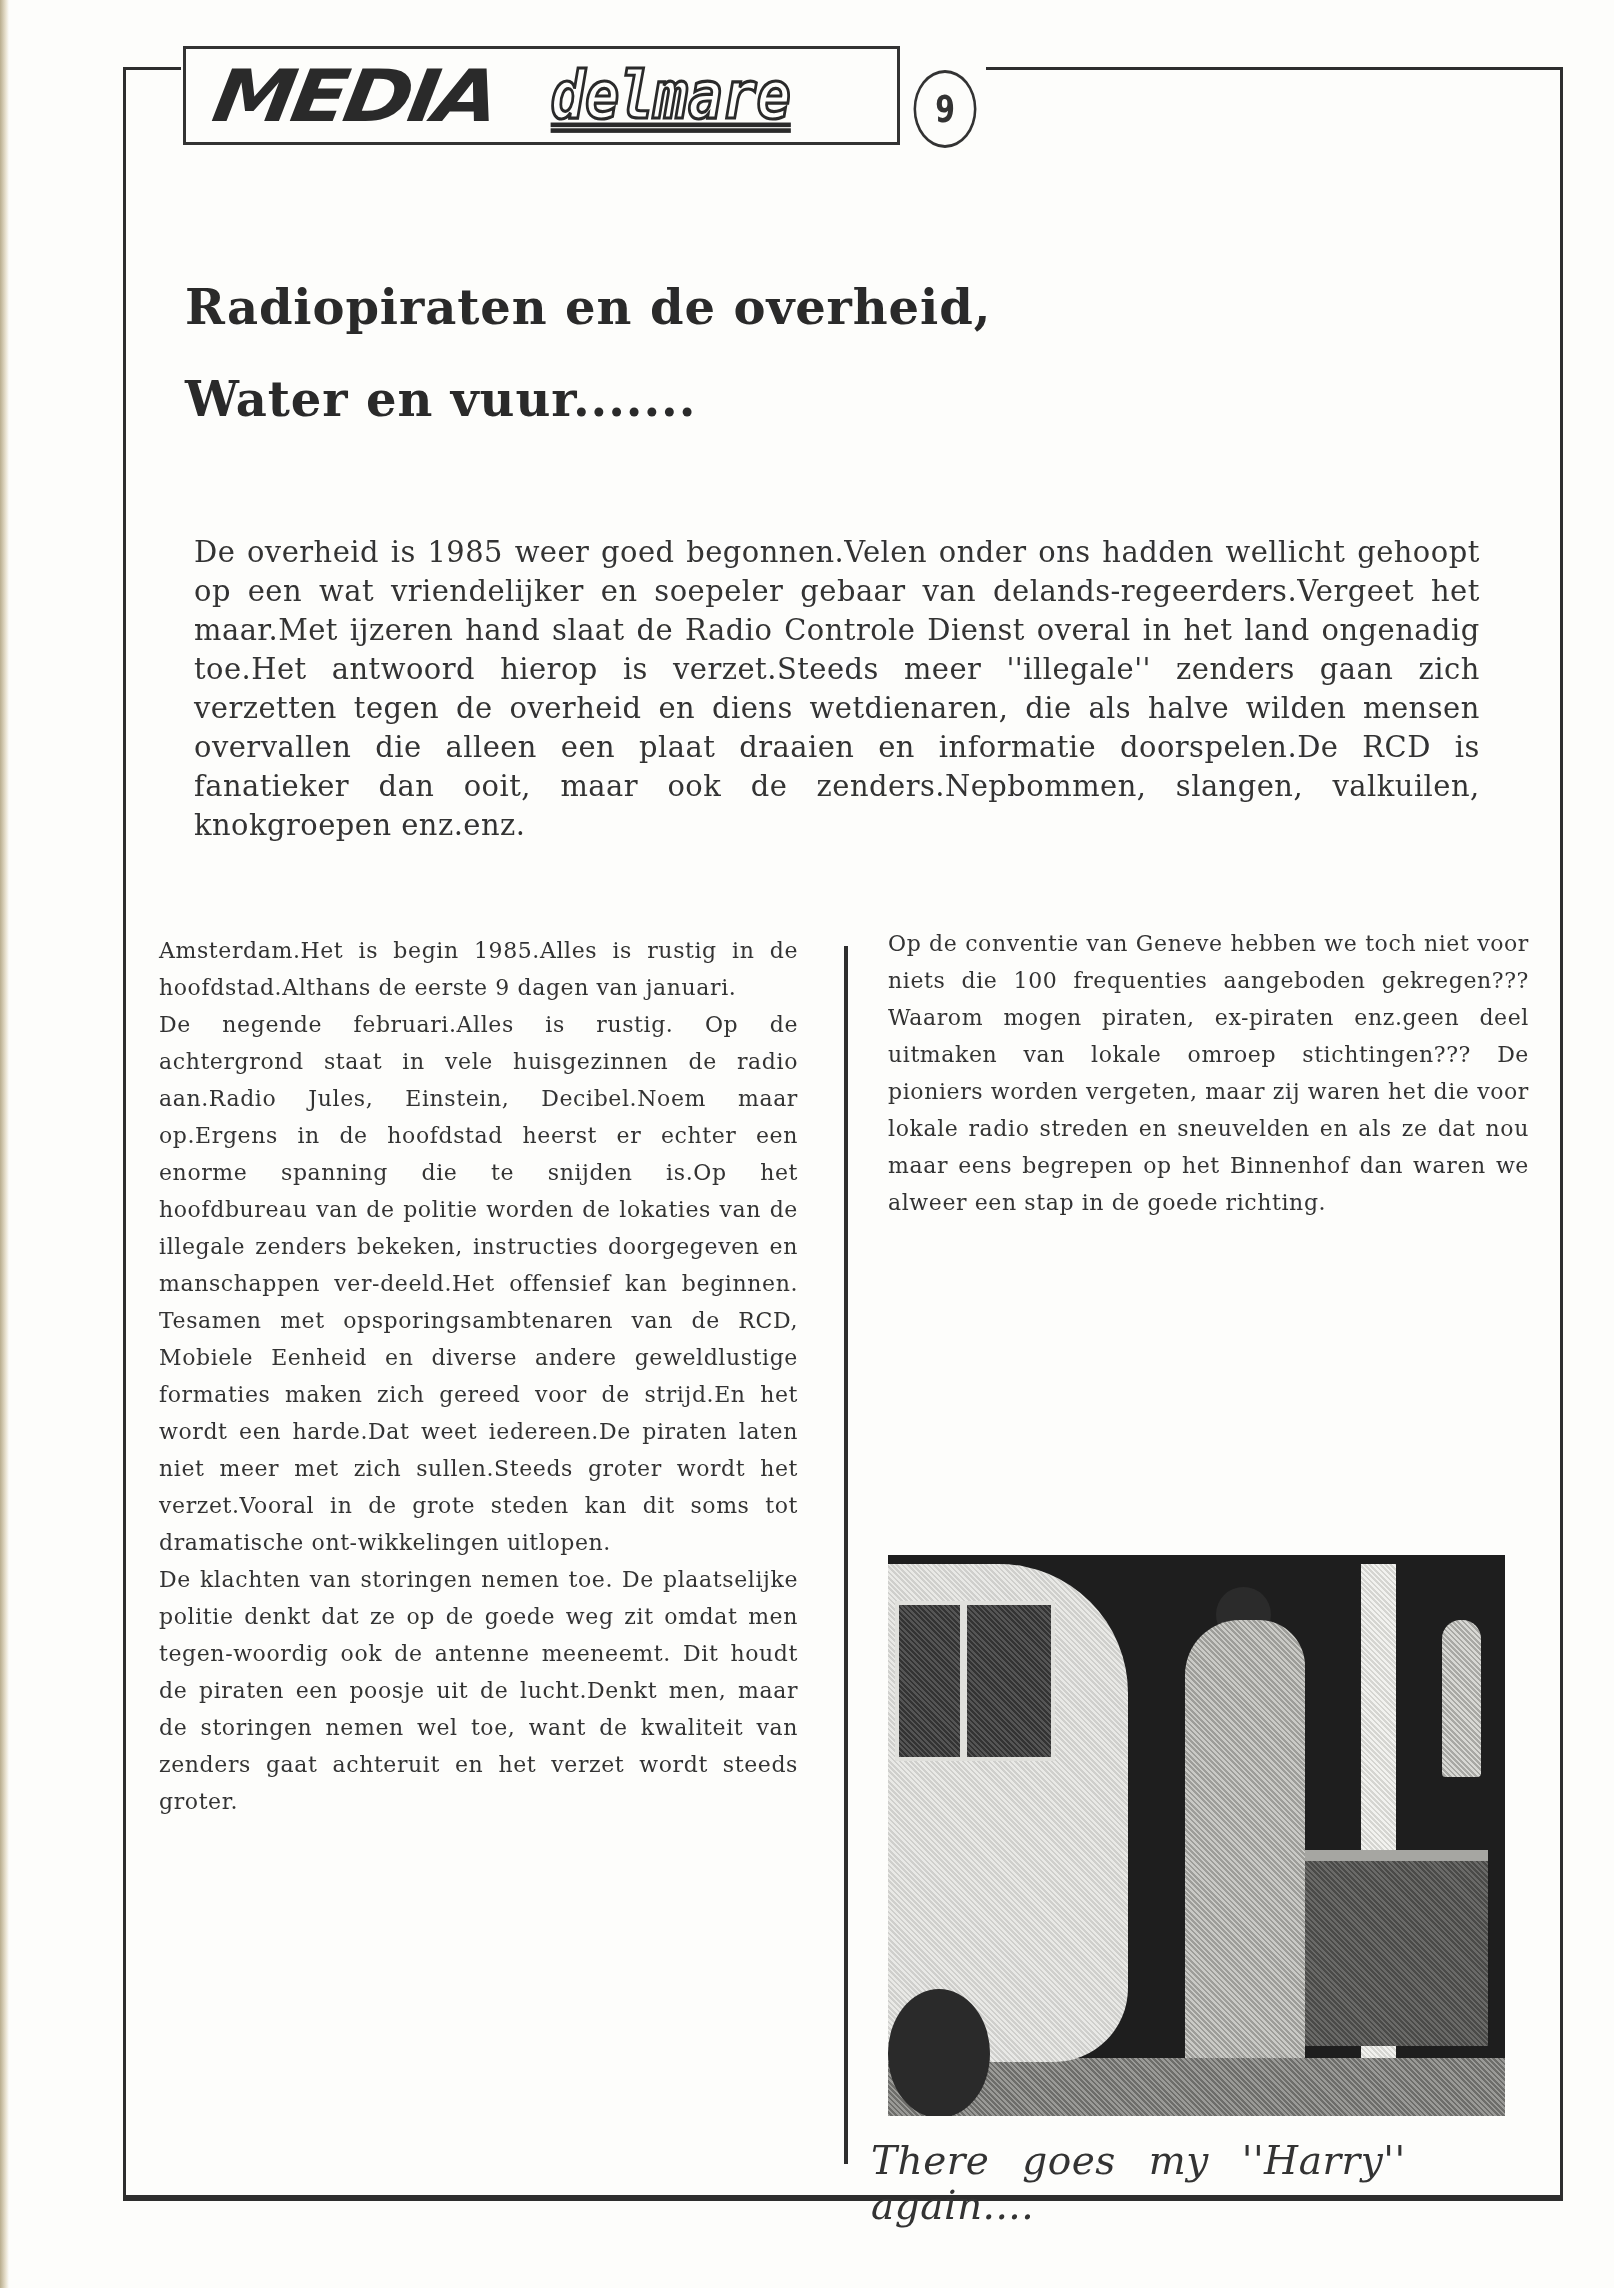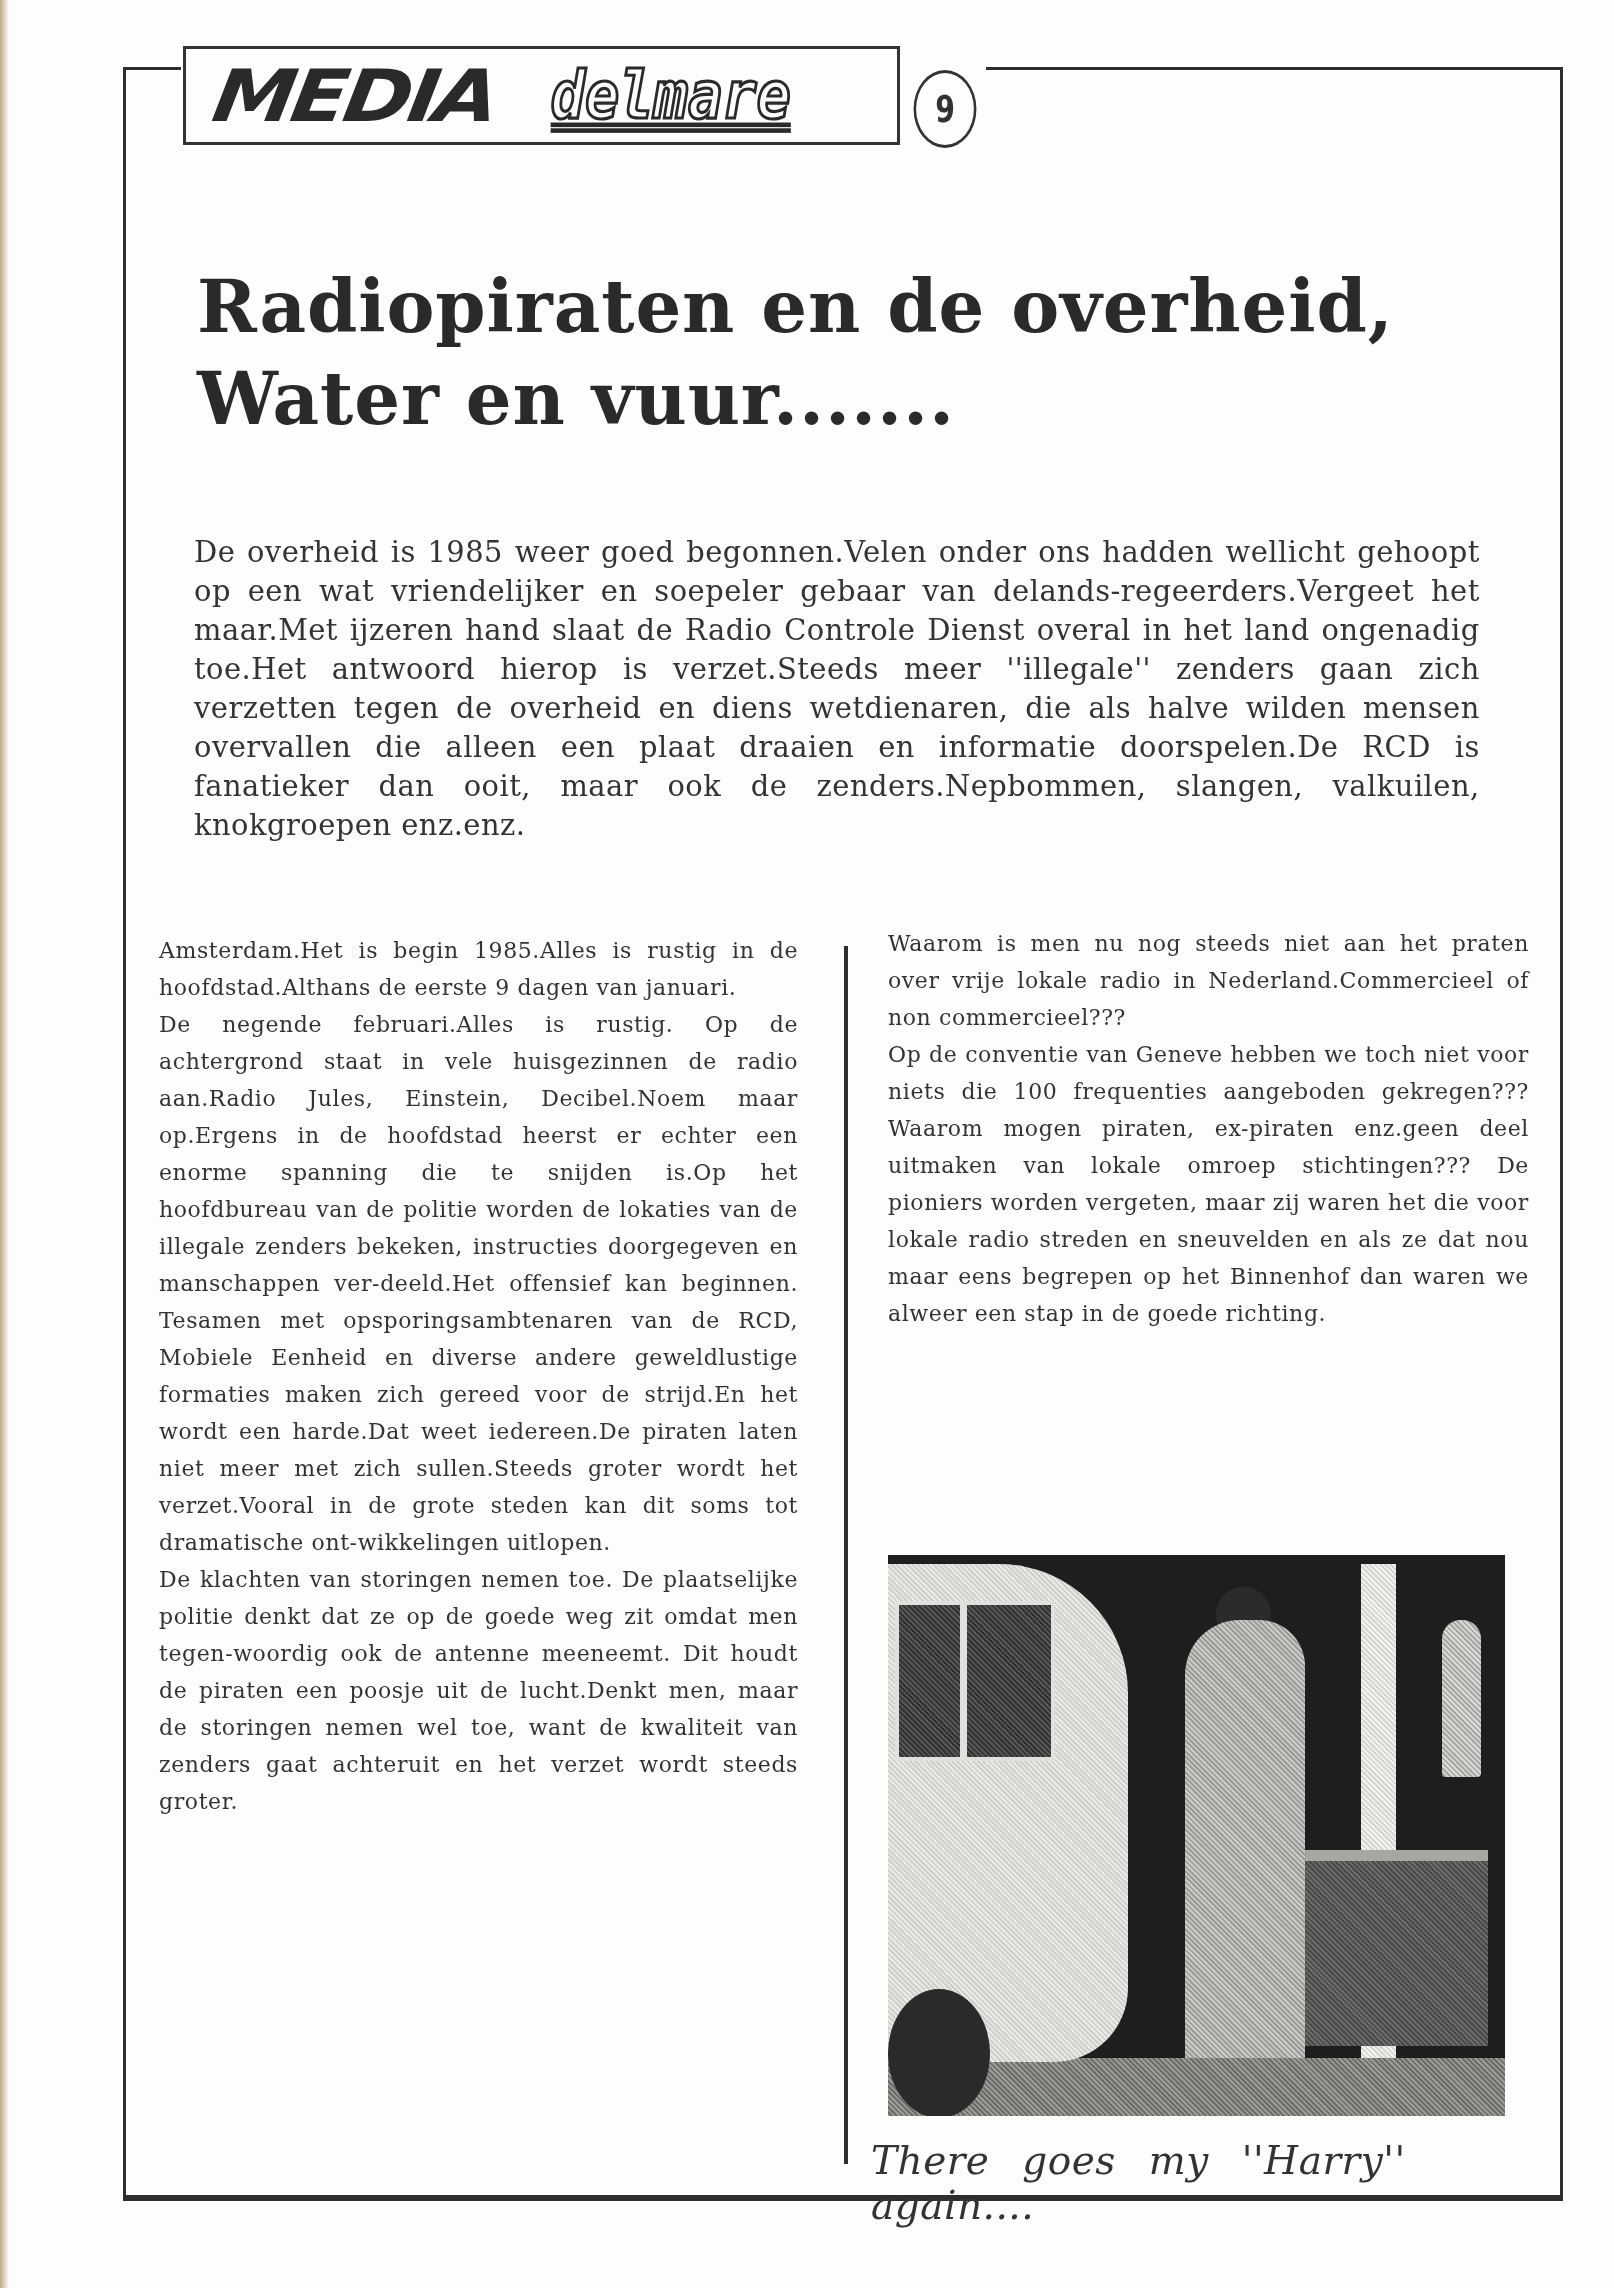--- a/index.html
+++ b/index.html
@@ -42,23 +42,23 @@
     transform:scaleY(1.15);
   }
   .page-circle {
     position:absolute; left:908px; top:70px; width:74px; height:78px;
     border:3.7px solid #333; border-radius:50%; box-sizing:border-box;
     background:#fdfdfb; display:flex; align-items:center; justify-content:center;
     font-family:"DejaVu Sans Condensed","DejaVu Sans", sans-serif; font-weight:bold;
     font-size:37px; color:#333; transform:scaleX(0.85);
   }
   .title {
-    position:absolute; left:197px; top:261px; width:1329px;
+    position:absolute; left:185px; top:261px; width:1329px;
     font-family:"DejaVu Serif", serif; font-weight:bold;
-    font-size:72px; line-height:92px; color:#2a2a2a; letter-spacing:0.9px;
+    font-size:48px; line-height:92px; color:#2a2a2a; letter-spacing:0.9px;
     margin:0;
   }
   .intro {
     position:absolute; left:194px; top:533px; width:1312px;
     font-family:"DejaVu Serif", serif; font-size:29.5px; line-height:39px;
     text-align:justify; color:#333; letter-spacing:0.5px;
     transform:scaleX(0.98); transform-origin:left top;
   }
   .intro p { margin:0; }
   .col {
@@ -153,21 +153,20 @@
 
 <div class="col col-left">
   <p>Amsterdam.Het is begin 1985.Alles is rustig in de hoofdstad.Althans de eerste 9 dagen van januari.</p>
   <p>De negende februari.Alles is rustig. Op de achtergrond staat in vele huisgezinnen de radio aan.Radio Jules, Einstein, Decibel.Noem maar op.Ergens in de hoofdstad heerst er echter een enorme spanning die te snijden is.Op het hoofdbureau van de politie worden de lokaties van de illegale zenders bekeken, instructies doorgegeven en manschappen ver-deeld.Het offensief kan beginnen. Tesamen met opsporingsambtenaren van de RCD, Mobiele Eenheid en diverse andere geweldlustige formaties maken zich gereed voor de strijd.En het wordt een harde.Dat weet iedereen.De piraten laten niet meer met zich sullen.Steeds groter wordt het verzet.Vooral in de grote steden kan dit soms tot dramatische ont-wikkelingen uitlopen.</p>
   <p>De klachten van storingen nemen toe. De plaatselijke politie denkt dat ze op de goede weg zit omdat men tegen-woordig ook de antenne meeneemt. Dit houdt de piraten een poosje uit de lucht.Denkt men, maar de storingen nemen wel toe, want de kwaliteit van zenders gaat achteruit en het verzet wordt steeds groter.</p>
 </div>
 
 <div class="divider"></div>
 
 <div class="col col-right">
-  <p>Waarom is men nu nog steeds niet aan het praten over vrije lokale radio in Nederland.Commercieel of non commercieel???</p>
   <p>Op de conventie van Geneve hebben we toch niet voor niets die 100 frequenties aangeboden gekregen??? Waarom mogen piraten, ex-piraten enz.geen deel uitmaken van lokale omroep stichtingen??? De pioniers worden vergeten, maar zij waren het die voor lokale radio streden en sneuvelden en als ze dat nou maar eens begrepen op het Binnenhof dan waren we alweer een stap in de goede richting.</p>
 </div>
 
 <div class="photo" title="Black-and-white halftone photo: man in white shirt loading equipment into the back of a white van, pole and bystander in background">
   <div class="pole"></div>
   <div class="crate"></div>
   <div class="bystander"></div>
   <div class="man-head"></div>
   <div class="man"></div>
   <div class="ground"></div>

